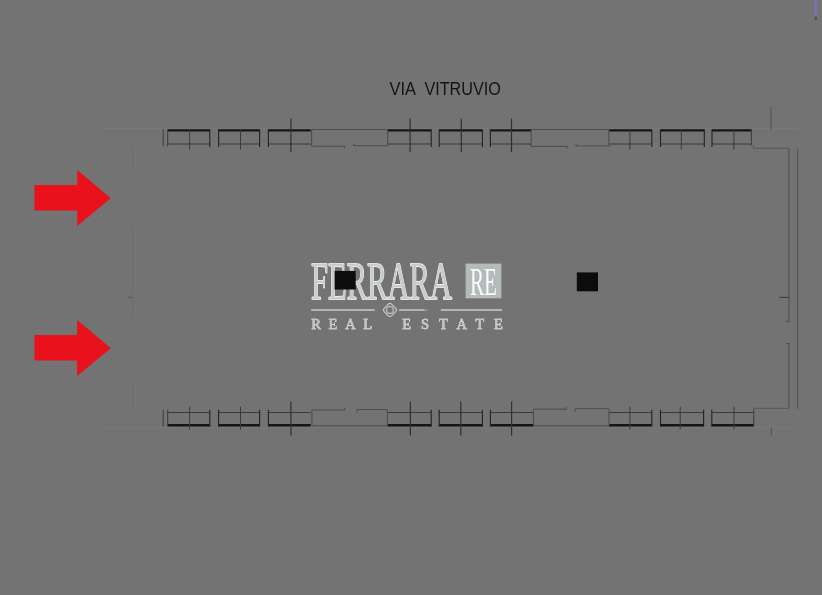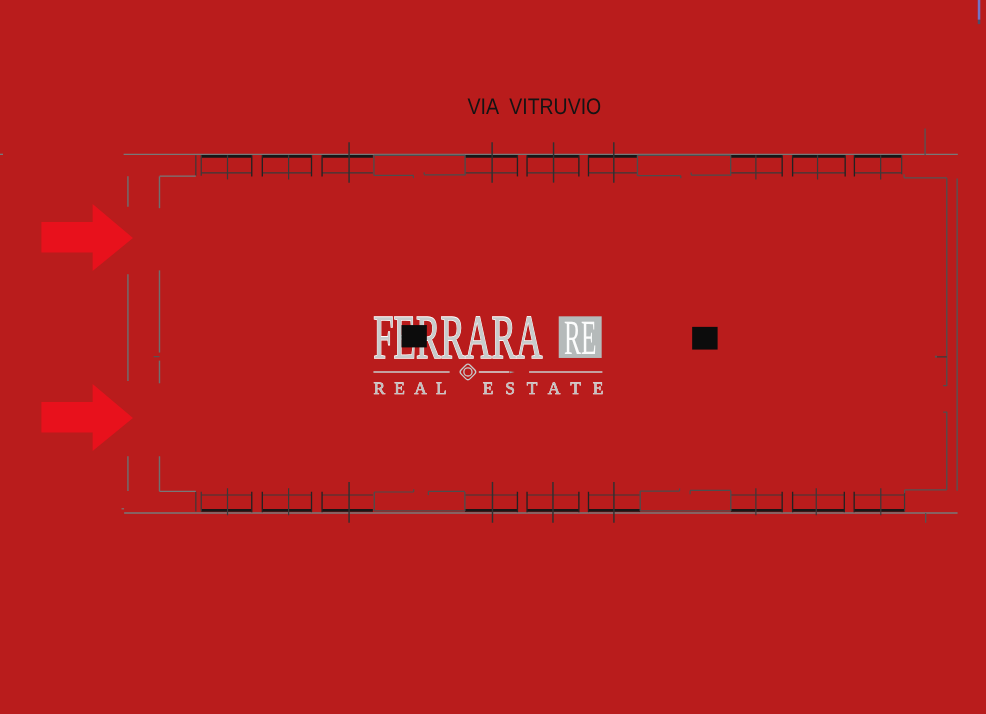--- a/index.html
+++ b/index.html
@@ -1,15 +1,15 @@
 <!DOCTYPE html>
 <html><head><meta charset="utf-8"><title>Planimetria</title>
 <style>
 html,body{margin:0;padding:0;background:#ffffff;}
-#page{position:relative;width:822px;height:595px;overflow:hidden;background:#b91c1c;}
+#page{position:relative;width:822px;height:595px;overflow:hidden;background:#737373;}
 </style></head>
 <body>
 <div id="page">
 <svg width="822" height="595" viewBox="0 0 822 595">
 <line x1="0" y1="128.6" x2="2.5" y2="128.6" stroke="#787878" stroke-width="1.1"></line>
 <line x1="103.0" y1="128.6" x2="798.2" y2="128.6" stroke="#787878" stroke-width="1.1"></line>
 <line x1="167.7" y1="130.4" x2="209.8" y2="130.4" stroke="#161616" stroke-width="2.3"></line>
 <line x1="218.6" y1="130.4" x2="259.6" y2="130.4" stroke="#161616" stroke-width="2.3"></line>
 <line x1="268.4" y1="130.4" x2="310.7" y2="130.4" stroke="#161616" stroke-width="2.3"></line>
 <line x1="387.6" y1="130.4" x2="431.2" y2="130.4" stroke="#161616" stroke-width="2.3"></line>

